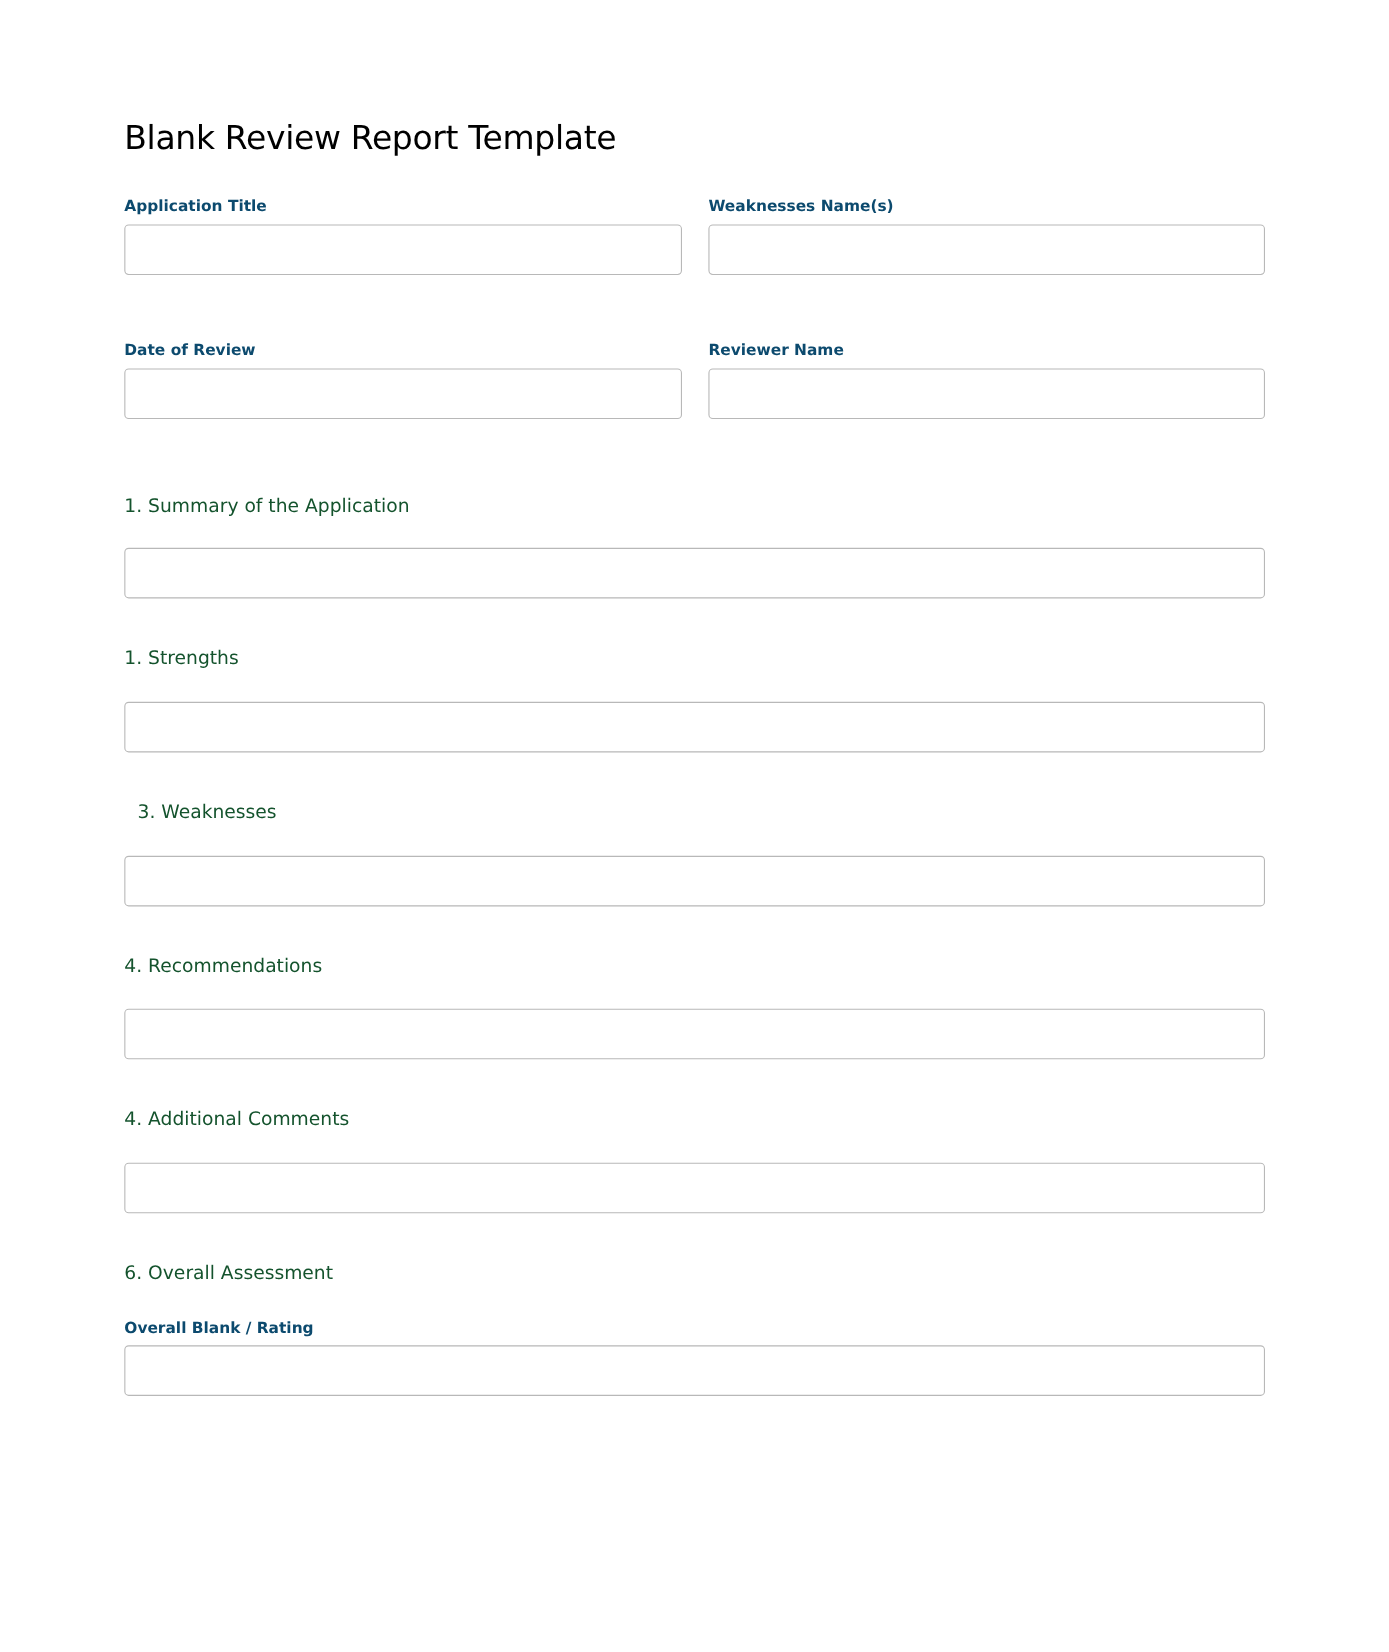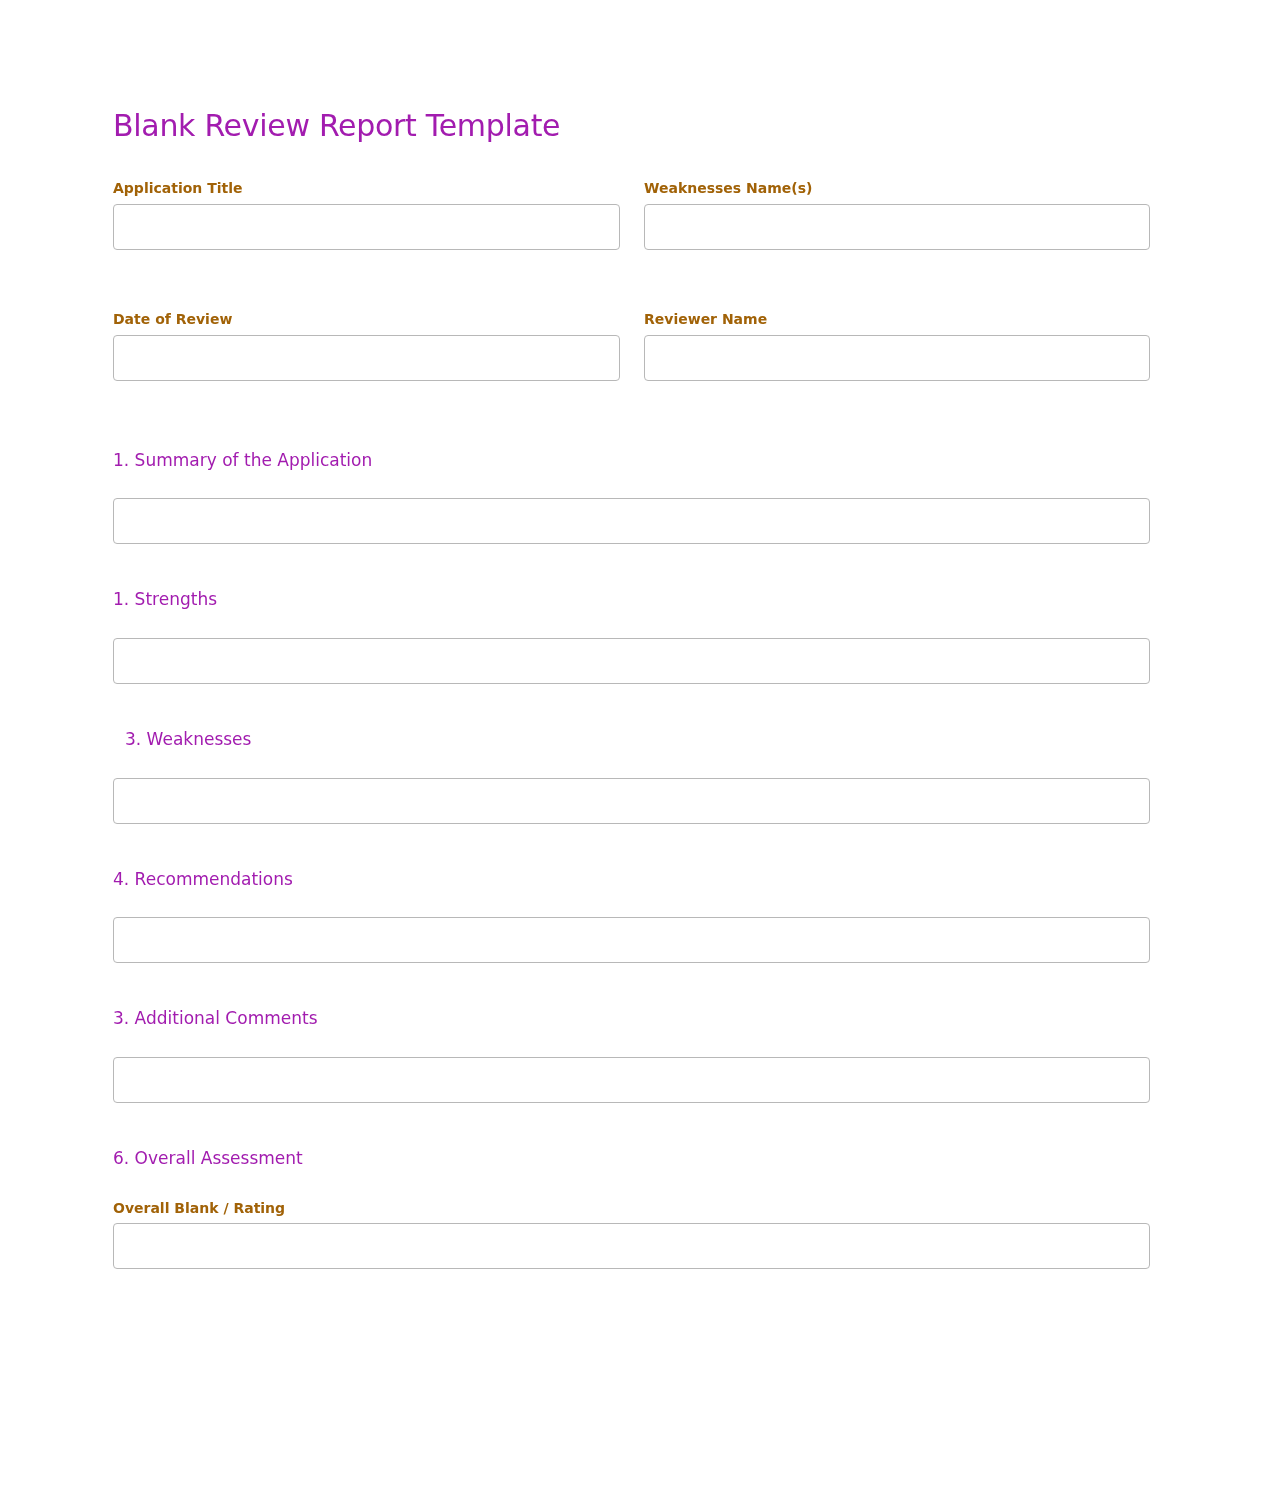--- a/index.html
+++ b/index.html
@@ -6,28 +6,28 @@
     body {
       width: 1263px; height: 1502px;
       font-family: "DejaVu Sans", "Liberation Sans", sans-serif;
       color: #111111;
       position: relative;
     }
     .page { position: absolute; left: 113px; top: 0; width: 1037px; }
     h1 {
       position: absolute; left: 0; top: 108px; margin: 0;
       font-size: 30px; font-weight: 500; letter-spacing: -0.3px;
-      white-space: nowrap; color: #a21caf;
+      white-space: nowrap; color: #000000;
     }
     .field-label {
-      position: absolute; font-size: 14px; font-weight: 600; color: #a16207;
+      position: absolute; font-size: 14px; font-weight: 600; color: #0c4a6e;
       white-space: nowrap;
     }
     .section-title {
-      position: absolute; font-size: 17px; font-weight: 500; color: #a21caf;
+      position: absolute; font-size: 17px; font-weight: 500; color: #14532d;
       white-space: nowrap;
     }
     .input {
       position: absolute; height: 46px; box-sizing: border-box;
       border: 1px solid #b8b8b8; border-radius: 4px; background: #fff;
       padding: 0 12px; font-size: 14px; font-family: inherit; outline: none;
     }
     .half { width: 507px; }
     .full { width: 1037px; }
   </style>
@@ -54,19 +54,19 @@
 
   <div class="section-title" style="left:0;top:589px;">1. Strengths</div>
   <input class="input full" style="left: 0px; top: 638px;" value="">
 
   <div class="section-title" style="left:12px;top:729px;">3. Weaknesses</div>
   <input class="input full" style="left: 0px; top: 778px;" value="">
 
   <div class="section-title" style="left:0;top:869px;">4. Recommendations</div>
   <input class="input full" style="left: 0px; top: 917px;" value="">
 
-  <div class="section-title" style="left:0;top:1008px;">3. Additional Comments</div>
+  <div class="section-title" style="left:0;top:1008px;">4. Additional Comments</div>
   <input class="input full" style="left: 0px; top: 1057px;" value="">
 
   <div class="section-title" style="left:0;top:1148px;">6. Overall Assessment</div>
   <label class="field-label" style="left:0;top:1200px;">Overall Blank / Rating</label>
   <input class="input full" style="left: 0px; top: 1223px;" value="">
 </div>
 
 </body></html>

